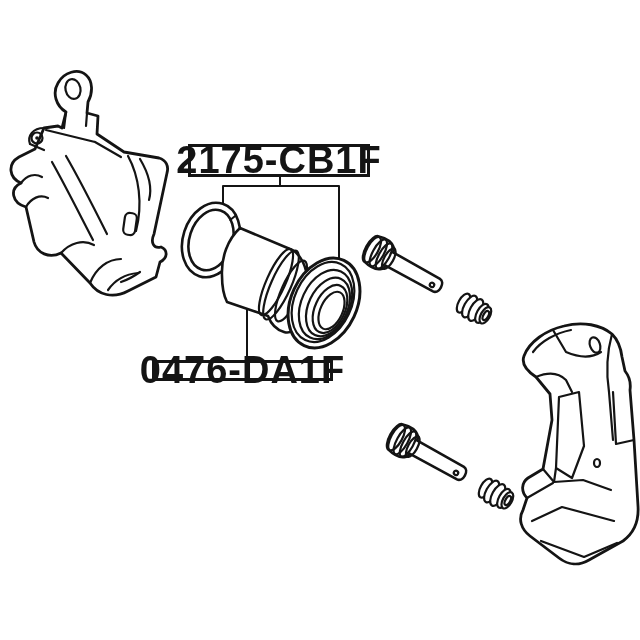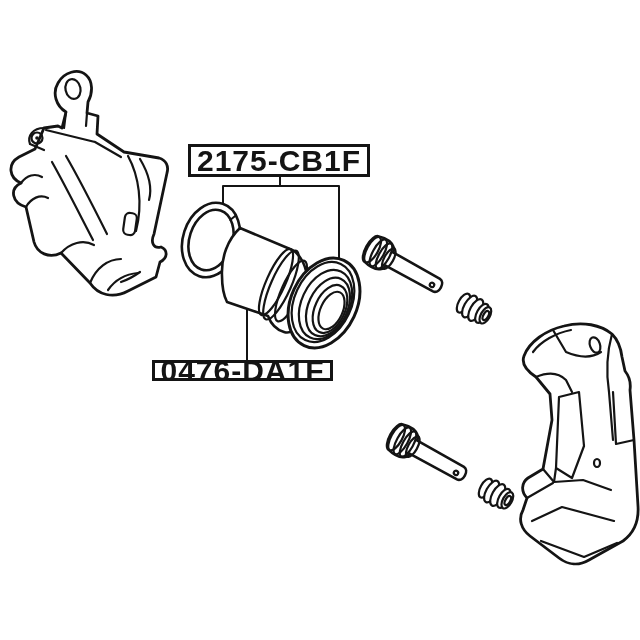--- a/index.html
+++ b/index.html
@@ -4,21 +4,21 @@
 <style>
   html,body{margin:0;padding:0;background:#ffffff;}
   .stage{
     position:relative;width:640px;height:640px;background:#ffffff;overflow:hidden;
     font-family:"Liberation Sans",sans-serif;
   }
   .stage svg{position:absolute;left:0;top:0;}
   .part-label{
     position:absolute;box-sizing:border-box;border:3px solid #141414;background:#ffffff;
     display:flex;align-items:center;justify-content:center;
-    font-weight:bold;font-size:30px;letter-spacing:1px;color:#141414;
+    font-weight:bold;font-size:38px;letter-spacing:1px;color:#141414;
     font-family:"Liberation Sans",sans-serif;white-space:nowrap;
   }
   #label-kit{left:188px;top:144px;width:182px;height:33px;}
   #label-piston{left:152px;top:360px;width:181px;height:21px;}
 </style>
 </head>
 <body>
 
 <div class="stage">
 

